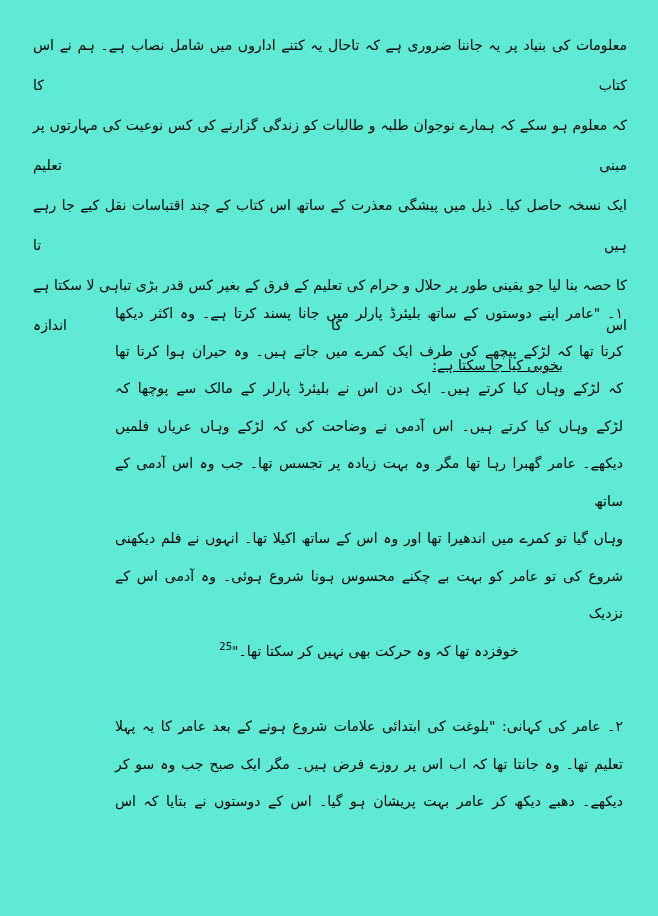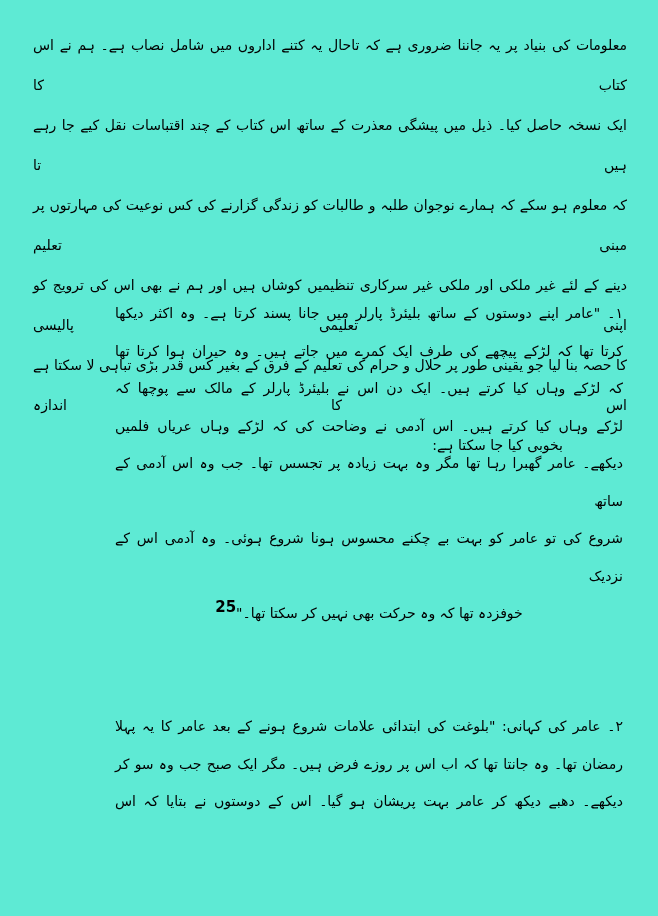--- a/index.html
+++ b/index.html
@@ -30,62 +30,61 @@
   .line {
     text-align: justify;
     text-align-last: justify;
   }
   .intro-last-line {
     text-align: right;
     padding-left: 60px;
     box-sizing: border-box;
     direction: rtl;
   }
-  .intro .intro-last-line { padding-left: 0; padding-right: 64px; }
+  .intro .intro-last-line { padding-left: 0; padding-right: 64px; text-decoration: underline; }
   .quote-last-line {
     text-align: center;
   }
   sup.fn {
-    font-size: 15px;
+    font-size: 10px;
     vertical-align: super;
     line-height: 0;
-    font-weight: bold;
   }
 </style>
 </head>
 <body>
 
 <div class="page" dir="rtl" lang="ur">
 
   <div class="block intro">
     <div>
         <div class="line">معلومات کی بنیاد پر یہ جاننا ضروری ہے کہ تاحال یہ کتنے اداروں میں شامل نصاب ہے۔ ہم نے اس کتاب کا</div>
+        <div class="line">کہ معلوم ہو سکے کہ ہمارے نوجوان طلبہ و طالبات کو زندگی گزارنے کی کس نوعیت کی مہارتوں پر مبنی تعلیم</div>
         <div class="line">ایک نسخہ حاصل کیا۔ ذیل میں پیشگی معذرت کے ساتھ اس کتاب کے چند اقتباسات نقل کیے جا رہے ہیں تا</div>
-        <div class="line">کہ معلوم ہو سکے کہ ہمارے نوجوان طلبہ و طالبات کو زندگی گزارنے کی کس نوعیت کی مہارتوں پر مبنی تعلیم</div>
-        <div class="line">دینے کے لئے غیر ملکی اور ملکی غیر سرکاری تنظیمیں کوشاں ہیں اور ہم نے بھی اس کی ترویج کو اپنی تعلیمی پالیسی</div>
         <div class="line">کا حصہ بنا لیا جو یقینی طور پر حلال و حرام کی تعلیم کے فرق کے بغیر کس قدر بڑی تباہی لا سکتا ہے اس کا اندازہ</div>
       </div>
     <div class="intro-last-line">بخوبی کیا جا سکتا ہے:</div>
   </div>
 
   <div class="block quote quote-1">
     <div>
         <div class="line">۱۔ "عامر اپنے دوستوں کے ساتھ بلیئرڈ پارلر میں جانا پسند کرتا ہے۔ وہ اکثر دیکھا</div>
         <div class="line">کرتا تھا کہ لڑکے پیچھے کی طرف ایک کمرے میں جاتے ہیں۔ وہ حیران ہوا کرتا تھا</div>
         <div class="line">کہ لڑکے وہاں کیا کرتے ہیں۔ ایک دن اس نے بلیئرڈ پارلر کے مالک سے پوچھا کہ</div>
         <div class="line">لڑکے وہاں کیا کرتے ہیں۔ اس آدمی نے وضاحت کی کہ لڑکے وہاں عریاں فلمیں</div>
         <div class="line">دیکھے۔ عامر گھبرا رہا تھا مگر وہ بہت زیادہ پر تجسس تھا۔ جب وہ اس آدمی کے ساتھ</div>
+        <div class="line">وہاں گیا تو کمرے میں اندھیرا تھا اور وہ اس کے ساتھ اکیلا تھا۔ انہوں نے فلم دیکھنی</div>
         <div class="line">شروع کی تو عامر کو بہت بے چکنے محسوس ہونا شروع ہوئی۔ وہ آدمی اس کے نزدیک</div>
       </div>
     <div class="quote-last-line">
       <span>خوفزدہ تھا کہ وہ حرکت بھی نہیں کر سکتا تھا۔"</span><sup class="fn">25</sup>
     </div>
   </div>
 
   <div class="block quote quote-2">
     <div>
         <div class="line">۲۔ عامر کی کہانی: "بلوغت کی ابتدائی علامات شروع ہونے کے بعد عامر کا یہ پہلا</div>
-        <div class="line">رمضان تھا۔ وہ جانتا تھا کہ اب اس پر روزے فرض ہیں۔ مگر ایک صبح جب وہ سو کر</div>
+        <div class="line">تعلیم تھا۔ وہ جانتا تھا کہ اب اس پر روزے فرض ہیں۔ مگر ایک صبح جب وہ سو کر</div>
         <div class="line">دیکھے۔ دھبے دیکھ کر عامر بہت پریشان ہو گیا۔ اس کے دوستوں نے بتایا کہ اس</div>
       </div>
   </div>
 
 </div>
 
 </body></html>

